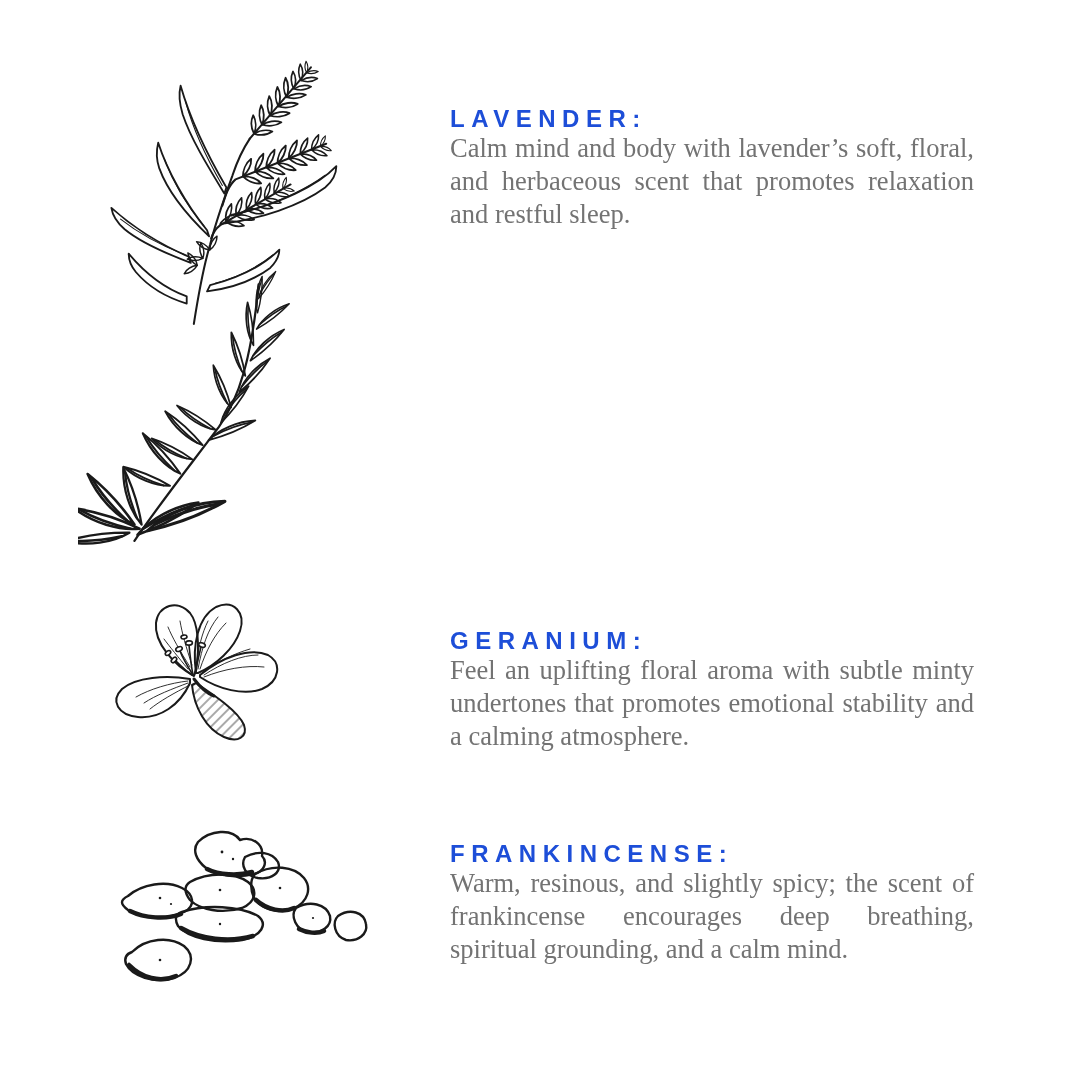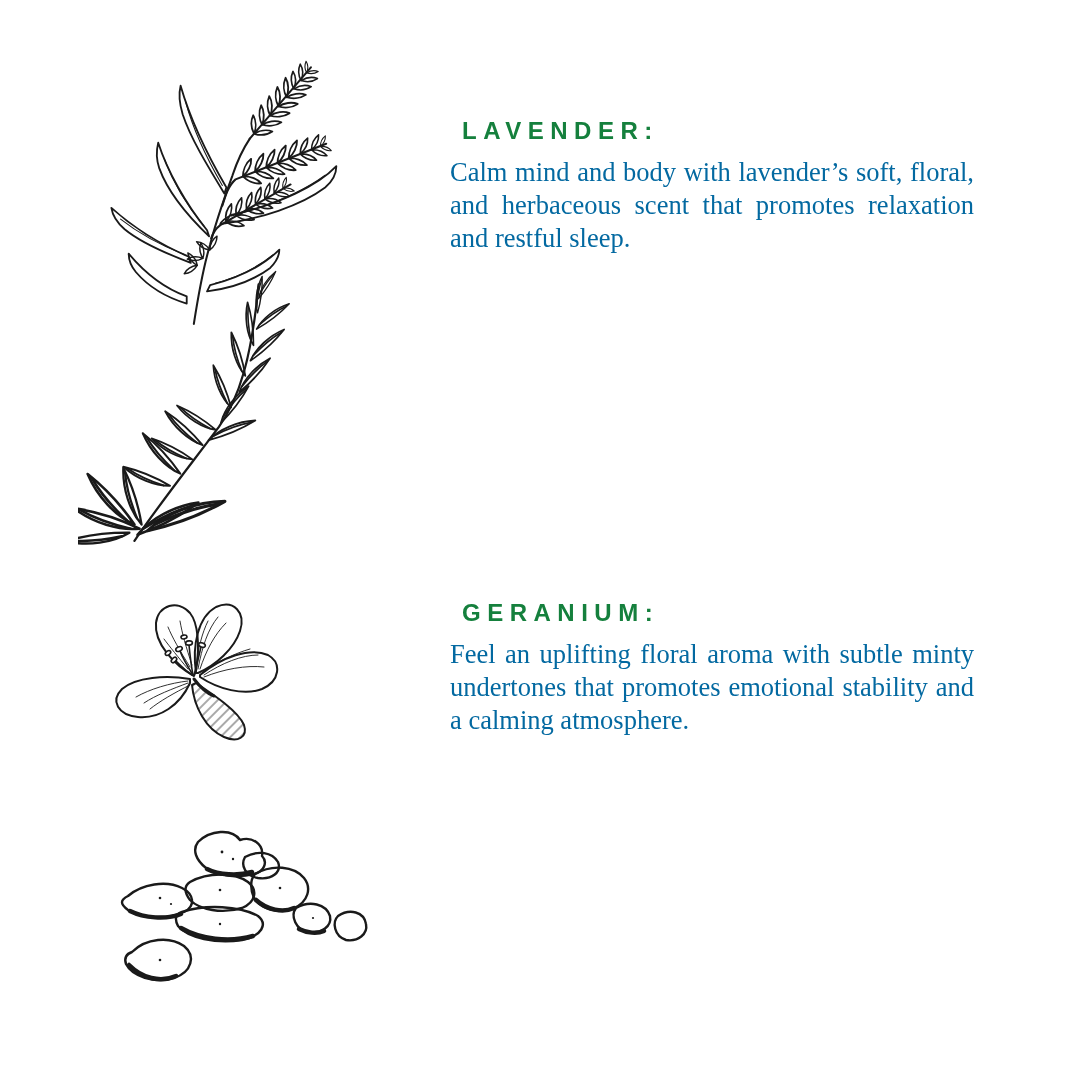--- a/index.html
+++ b/index.html
@@ -7,29 +7,29 @@
     position:relative;width:1080px;height:1080px;background:#ffffff;
     font-family:"Liberation Serif",serif;color:#1f1f1f;overflow:hidden;
   }
   figure.illus{position:absolute;margin:0;padding:0;}
   figure.illus svg{display:block;width:100%;height:100%;}
   .illus-lavender{left:68px;top:45px;width:270px;height:285px;}
   .illus-rosemary{left:78px;top:262px;width:235px;height:290px;}
   .illus-geranium{left:86px;top:583px;width:215px;height:185px;}
   .illus-frankincense{left:70px;top:812px;width:300px;height:195px;}
   section.entry{position:absolute;left:450px;width:524px;}
-  .s1{top:106px;} .s2{top:351px;} .s3{top:588px;} .s4{top:841px;}
+  .s1{top:106px;} .s2{top:351px;} .s3{top:628px;} .s4{top:841px;}
   .entry h2{
-    margin:12px;font-family:"Liberation Sans",sans-serif;font-weight:700;
-    font-size:24px;line-height:26px;letter-spacing:6.5px;color:#15803d;
+    margin:0;font-family:"Liberation Sans",sans-serif;font-weight:700;
+    font-size:24px;line-height:26px;letter-spacing:6.5px;color:#1d4ed8;
     white-space:nowrap;
   }
   .entry p{
     margin:0;font-size:26.5px;line-height:33px;text-align:justify;
-    text-justify:inter-word;color:#0369a1;
+    text-justify:inter-word;color:#737373;
   }
   .ink{stroke:#1a1a1a;fill:none;stroke-linecap:round;stroke-linejoin:round;}
 </style>
 </head>
 <body>
 
 <div class="canvas">
 
   <figure class="illus illus-lavender">
     <svg viewBox="0 0 260 280" xmlns="http://www.w3.org/2000/svg">
@@ -220,14 +220,18 @@
   </section>
 
   <section class="entry s2">
   </section>
 
   <section class="entry s3">
     <h2>GERANIUM:</h2>
     <p>Feel an uplifting floral aroma with subtle minty undertones that promotes emotional stability and a calming atmosphere.</p>
   </section>
 
+  <section class="entry s4">
+    <h2>FRANKINCENSE:</h2>
+    <p>Warm, resinous, and slightly spicy; the scent of frankincense encourages deep breathing, spiritual grounding, and a calm mind.</p>
+  </section>
 
 </div>
 
 </body></html>

